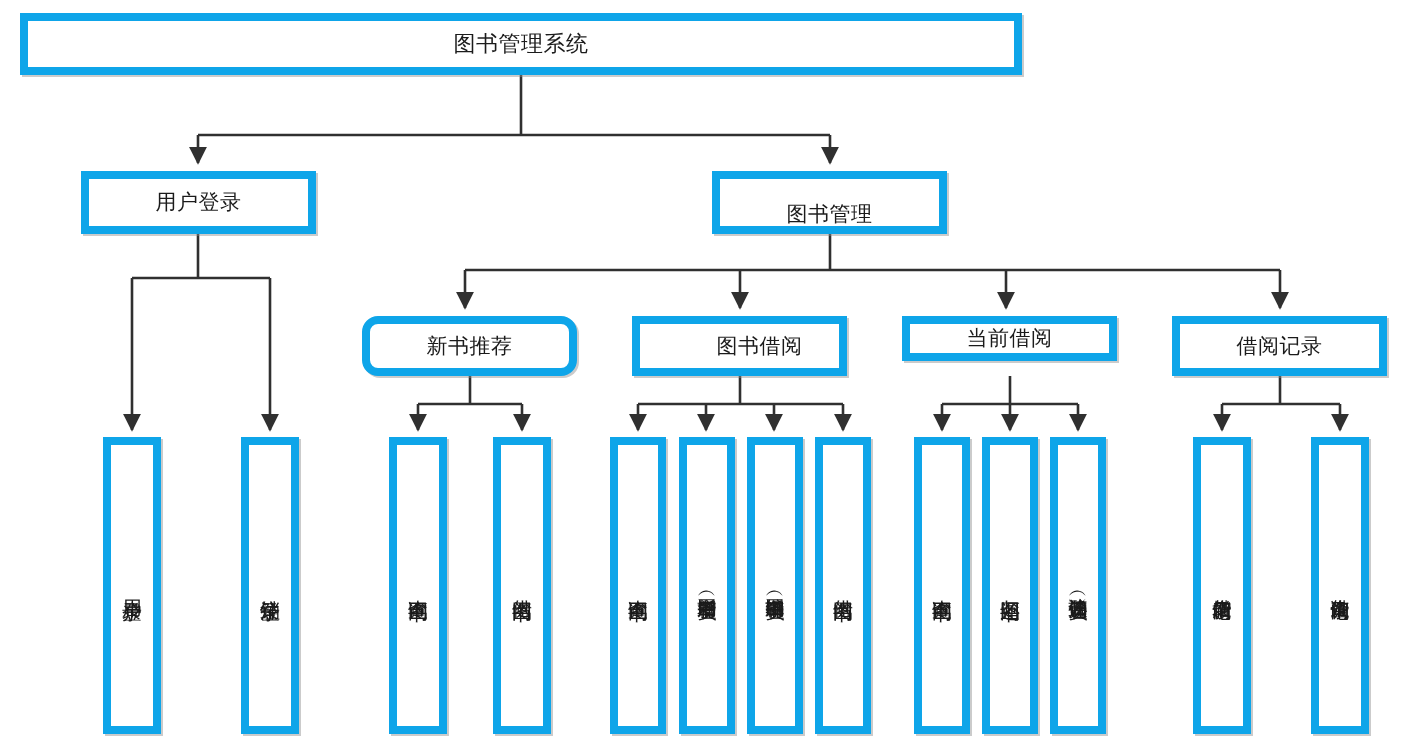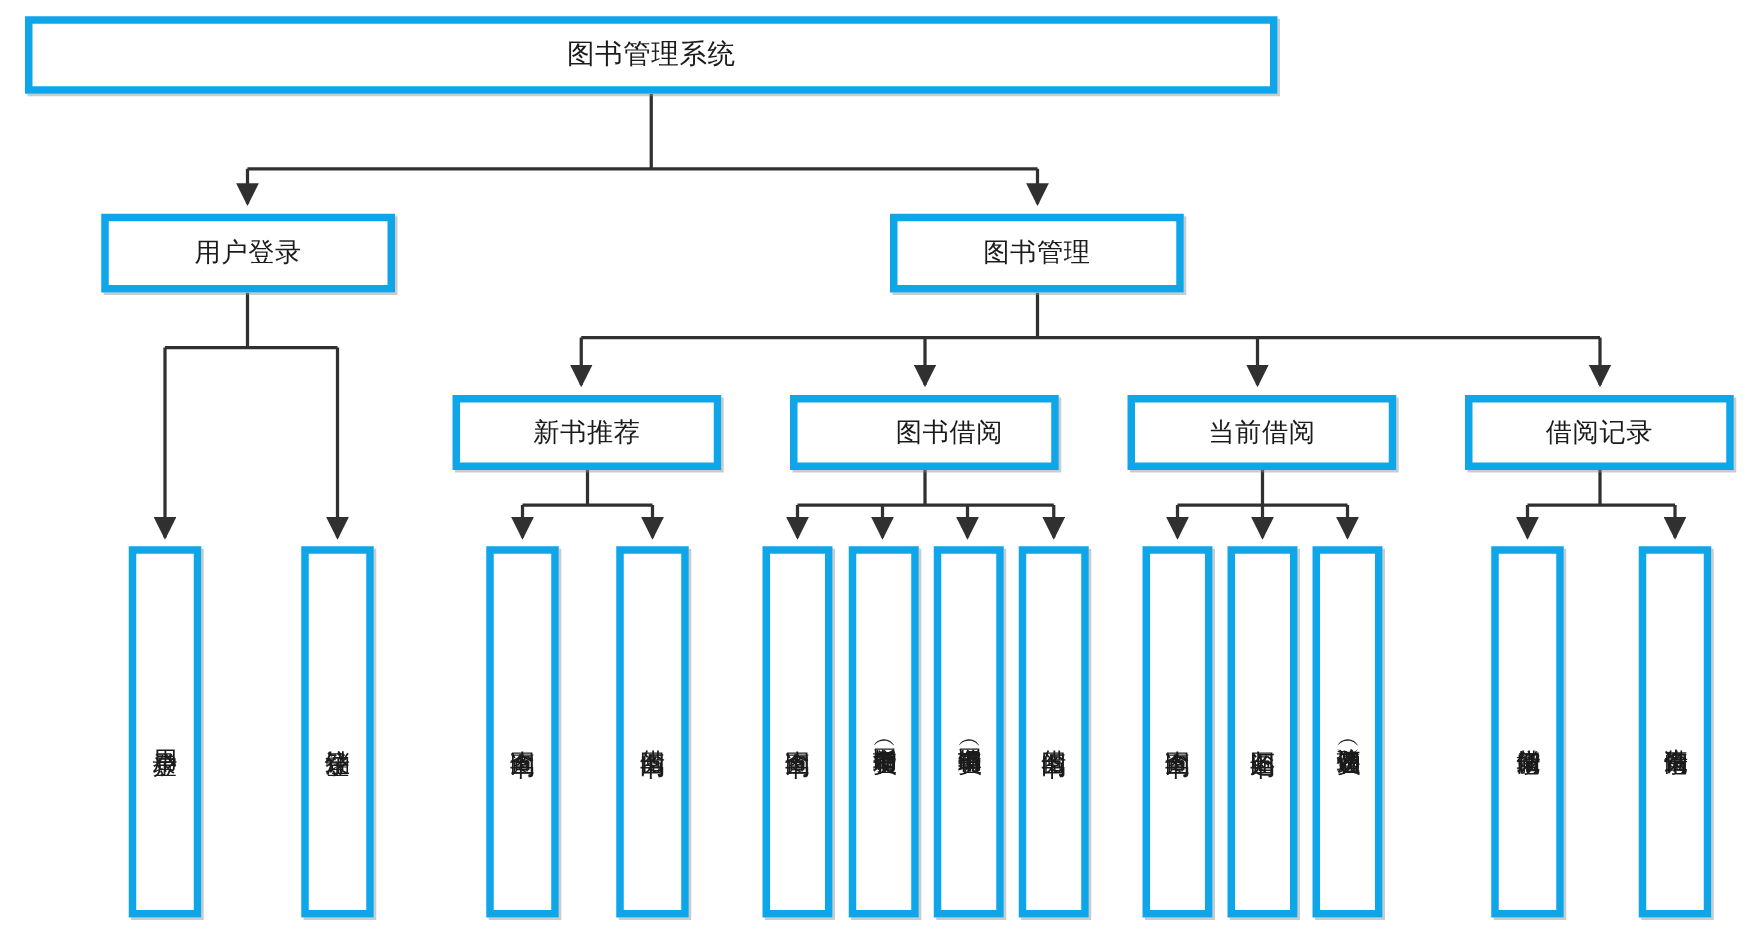--- a/index.html
+++ b/index.html
@@ -21,21 +21,21 @@
     position: absolute;
     left: 0;
     top: 0;
     width: 1405px;
     height: 747px;
     pointer-events: none;
   }
   .node {
     position: absolute;
     box-sizing: border-box;
-    border: 6px solid #0ea5e9;
+    border: 8px solid #0ea5e9;
     background: #ffffff;
     box-shadow: 2px 2px 0 0 rgba(140,140,140,0.45);
     display: flex;
     align-items: center;
     justify-content: center;
     color: #1b1b1b;
   }
   .node .label {
     display: block;
     text-align: center;
@@ -132,31 +132,31 @@
     </g>
   </svg>
 
   <div class="node horiz root" style="left:20px; top:13px; width:1002px; height:62px;">
     <span class="label">图书管理系统</span>
   </div>
 
   <div class="node horiz" style="left:81px; top:171px; width:235px; height:63px;">
     <span class="label">用户登录</span>
   </div>
-  <div class="node horiz" style="left:712px; top:171px; width:235px; height:63px;">
+  <div class="node horiz" style="left:712px; top:171px; width:235px; height:63px;align-items:flex-end;">
     <span class="label">图书管理</span>
   </div>
 
-  <div class="node horiz" style="left:362px; top:316px; width:215px; height:60px;">
+  <div class="node horiz" style="left:362px; top:316px; width:215px; height:60px;border-radius:16px;">
     <span class="label">新书推荐</span>
   </div>
   <div class="node horiz" style="left:632px; top:316px; width:215px; height:60px;padding-left:40px;">
     <span class="label">图书借阅</span>
   </div>
-  <div class="node horiz" style="left:902px; top:316px; width:215px; height:60px;">
+  <div class="node horiz" style="left:902px; top:316px; width:215px; height:45px;">
     <span class="label">当前借阅</span>
   </div>
   <div class="node horiz" style="left:1172px; top:316px; width:215px; height:60px;justify-content:center;">
     <span class="label">借阅记录</span>
   </div>
 
   <div class="node vert" style="left:103px; top:437px; width:58px; height:297px;">
     <span class="label">用户登录</span>
   </div>
   <div class="node vert" style="left:241px; top:437px; width:58px; height:297px;">

